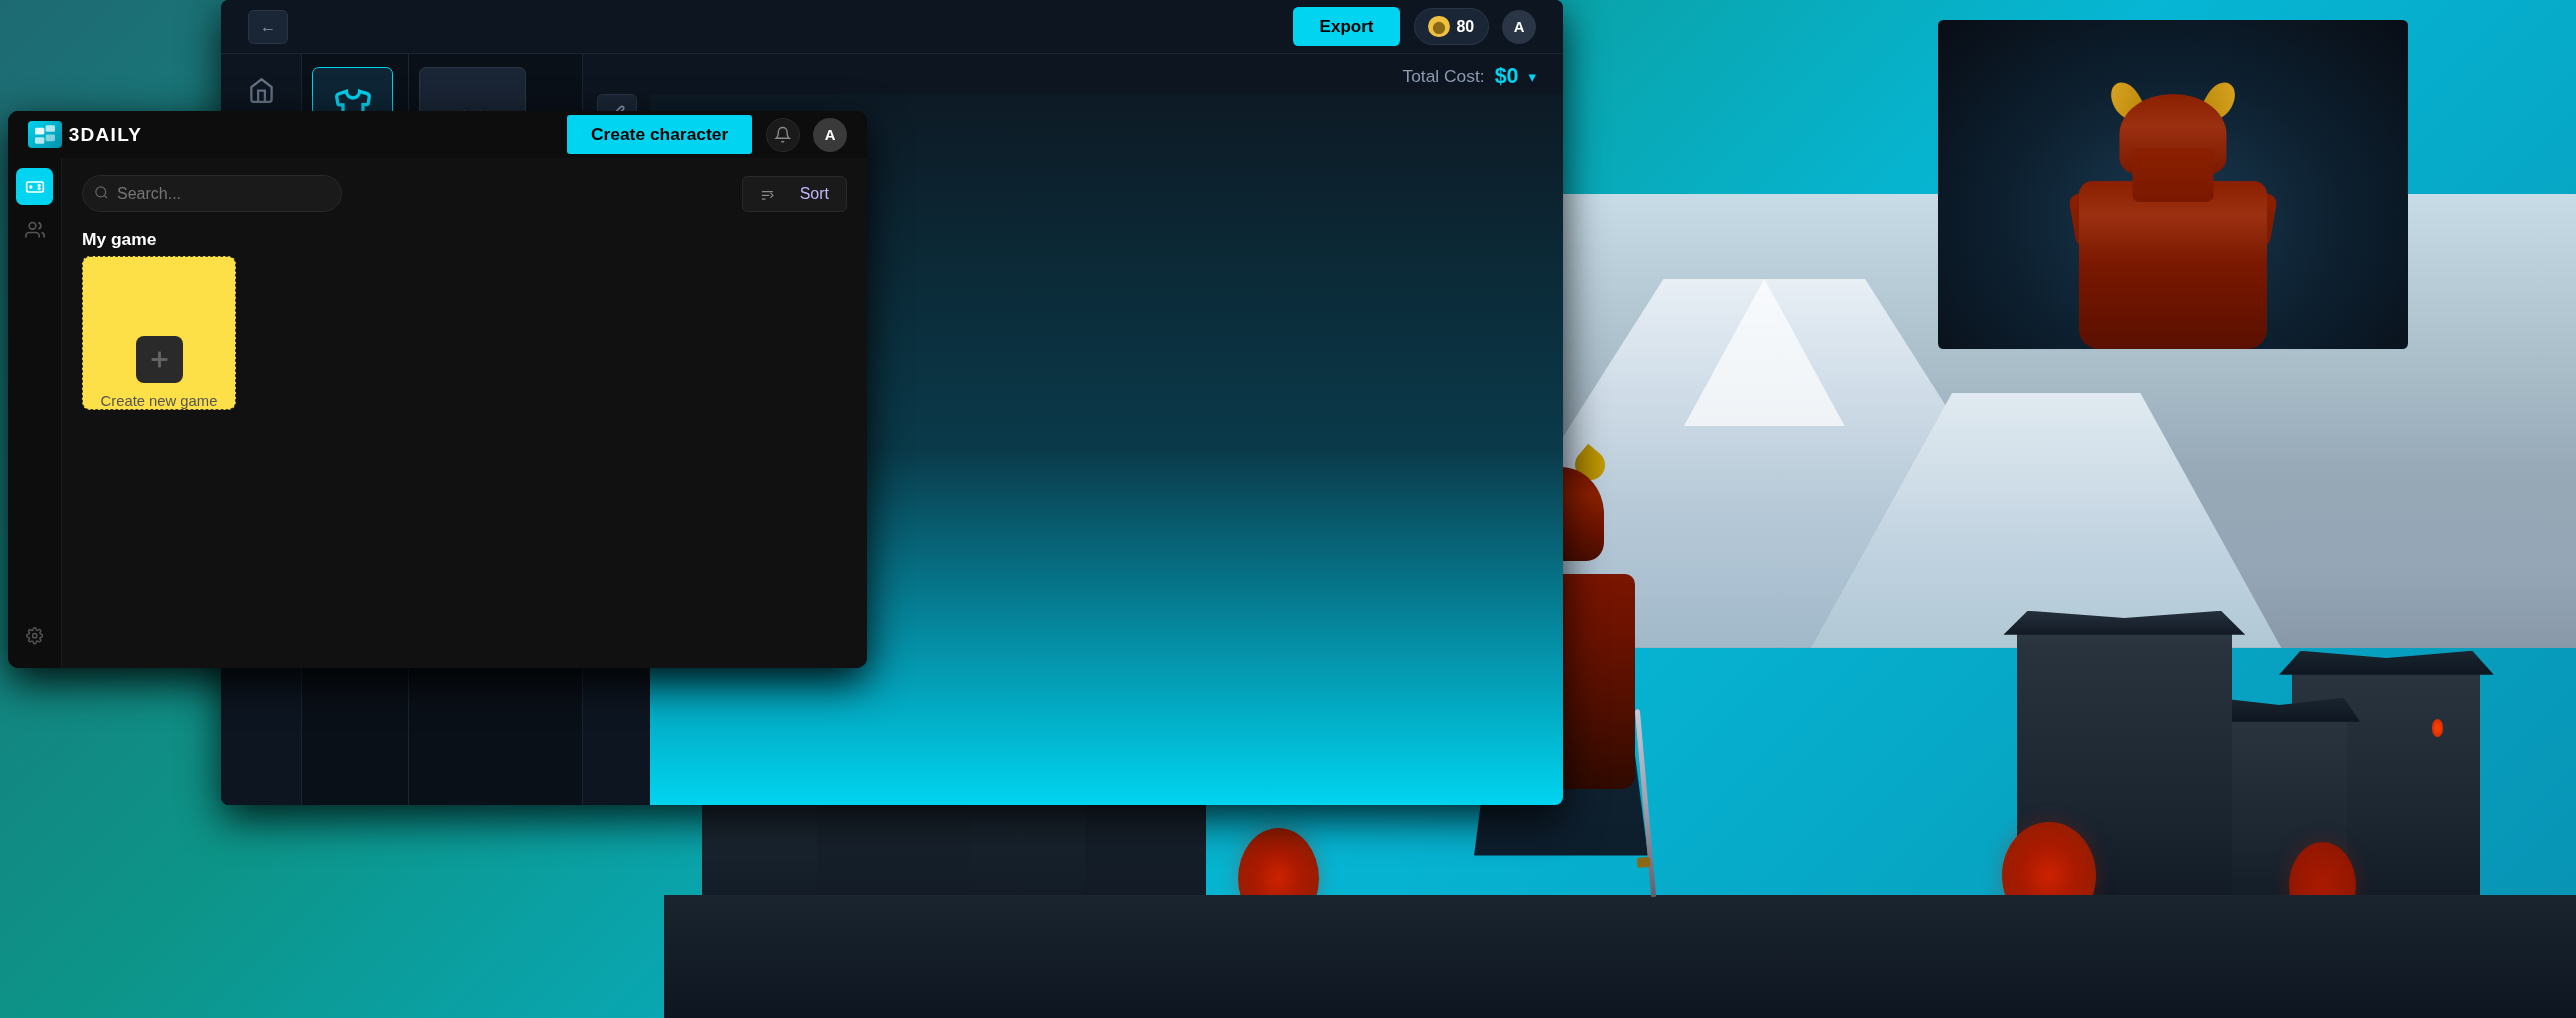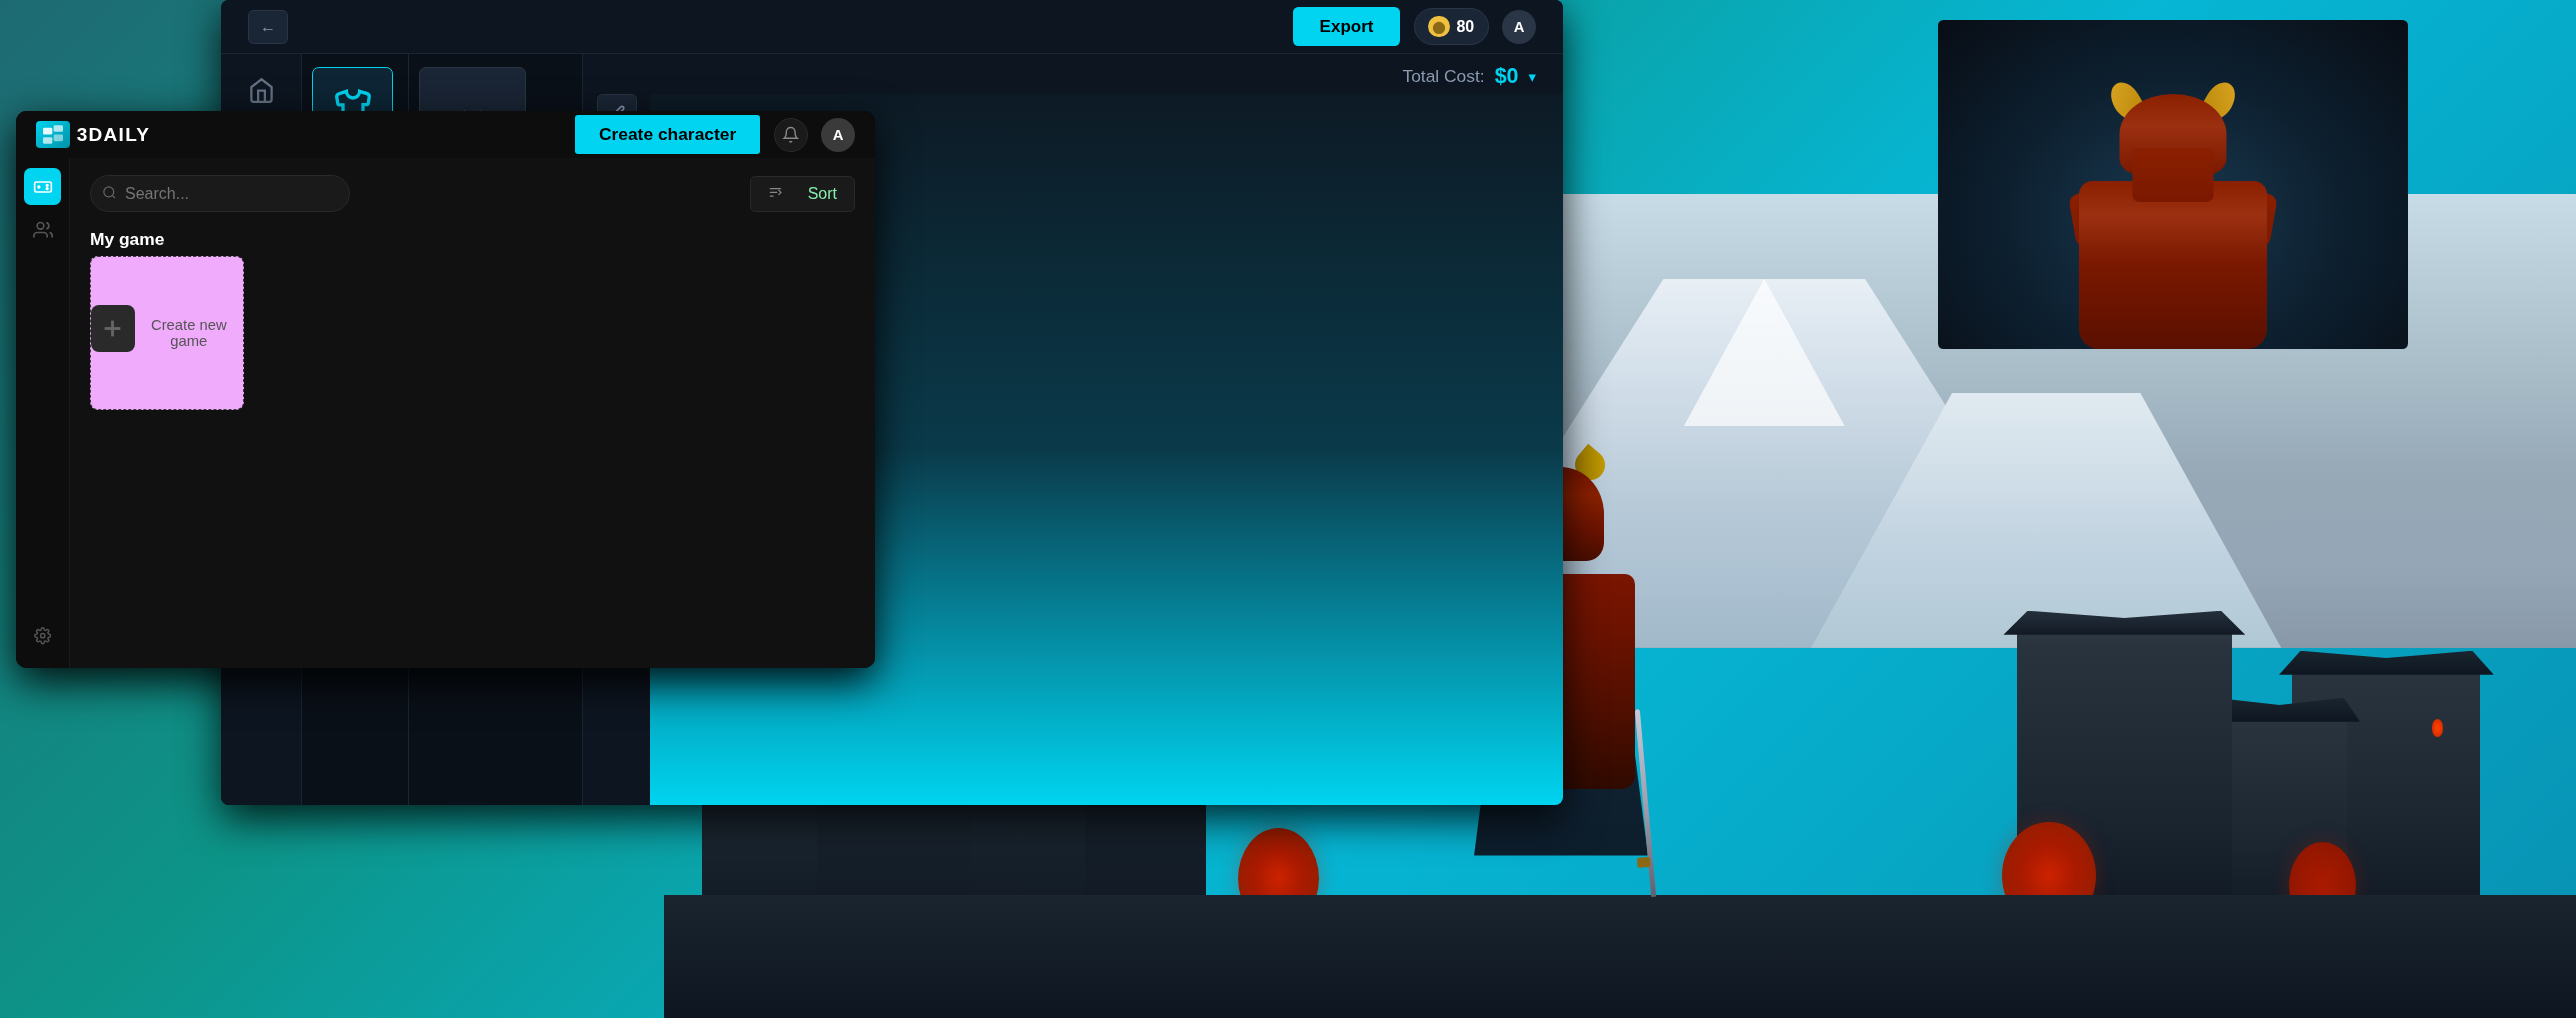--- a/index.html
+++ b/index.html
@@ -301,21 +301,21 @@
       background: linear-gradient(180deg, #0d1a25 0%, #0a3a4a 50%, #00d4f0 100%);
       display: flex;
       align-items: center;
       justify-content: center;
     }
 
     
     .app-window-sdk {
       position: absolute;
       top: 111px;
-      left: 16px;
+      left: 8px;
       width: 859px;
       height: 557px;
       background: #0d0d0d;
       border-radius: 10.7px;
       z-index: 20;
       overflow: hidden;
       box-shadow: 0 13.4px 40px rgba(0,0,0,0.9);
     }
 
     .sdk-header {
@@ -461,51 +461,52 @@
       border: 0.7px solid #2a2a2a;
       border-radius: 20px;
       padding: 0 17px 0 34px;
       color: #888;
       font-size: 16px;
       outline: none;
     }
 
     .sdk-sort-btn {
       display: flex;
-      align-items: flex-start;
+      align-items: flex-end;
       gap: 25px;
       background: #1a1a1a;
       border: 0.7px solid #2a2a2a;
       border-radius: 5.4px;
       padding: 8px 17px;
-      color: #86efac;
+      color: #c4b5fd;
       font-size: 16px;
       cursor: pointer;
     }
 
     .sdk-section-title {
       font-size: 17.4px;
       color: #fff;
       font-weight: 600;
       margin-bottom: 6px;
     }
 
     .sdk-games-grid {
       display: flex;
       gap: 13.4px;
     }
 
     .game-card {
       width: 154px;
       height: 154px;
-      background: #f0abfc;
+      background: #fde047;
       border-radius: 8px;
       display: flex;
-      align-items: center;
-      justify-content: space-between;
+      flex-direction: column;
+      align-items: center;
+      justify-content: flex-end;
       cursor: pointer;
       border: 1.3px dashed #2a2a2a;
       position: relative;
     }
 
     .game-card.create-new {
       border: 1.3px dashed #3a3a3a;
     }
 
     .plus-icon {

